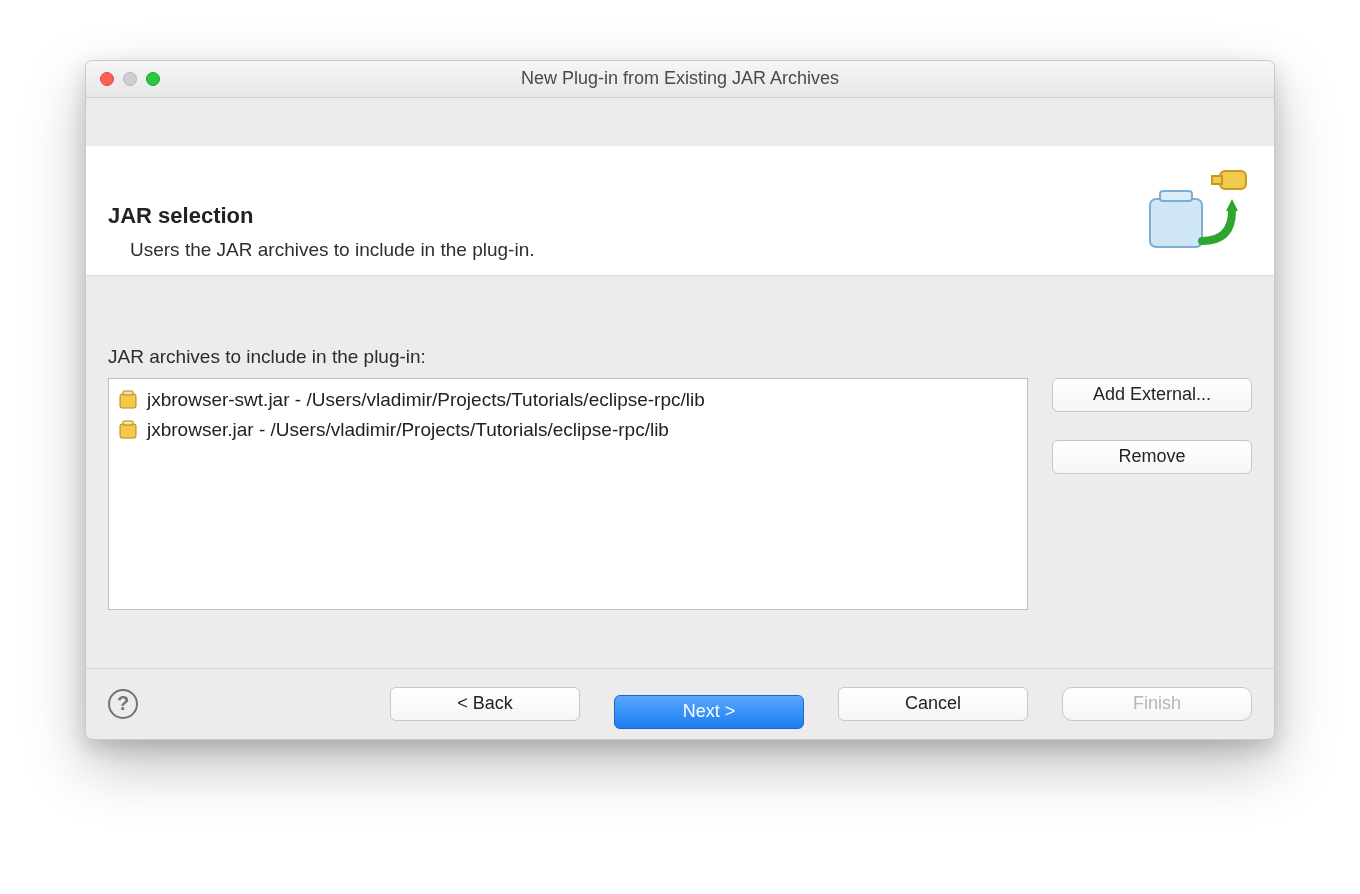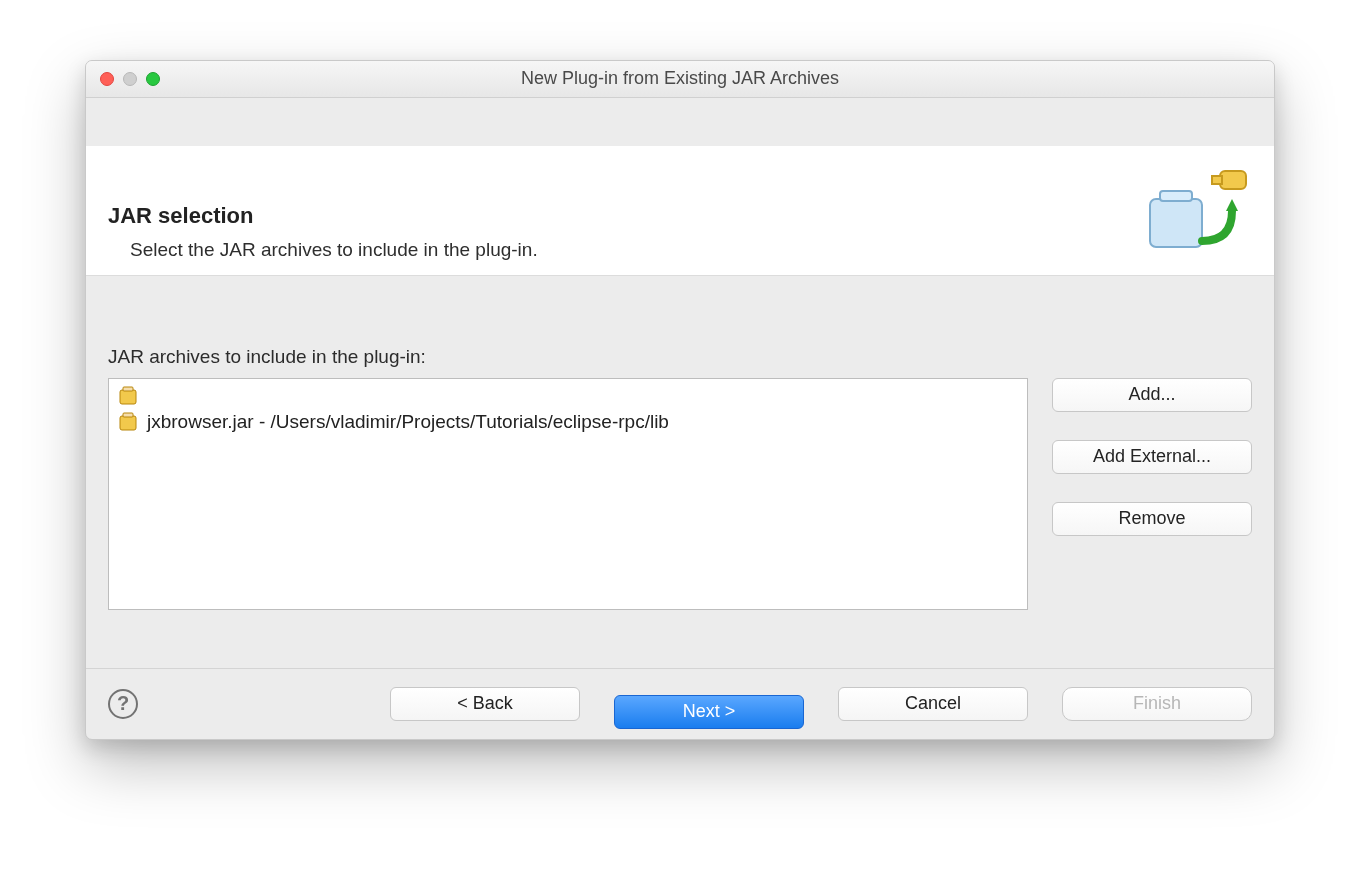--- a/index.html
+++ b/index.html
@@ -166,21 +166,21 @@
       <span class="tl-red"></span>
       <span class="tl-min"></span>
       <span class="tl-max"></span>
     </div>
     <div class="window-title">New Plug-in from Existing JAR Archives</div>
   </div>
 
   <div class="banner">
     <div class="banner-text">
       <div class="banner-title">JAR selection</div>
-      <div class="banner-desc">Select the JAR archives to include in the plug-in.</div>
+      <div class="banner-desc">Users the JAR archives to include in the plug-in.</div>
     </div>
     <div class="banner-icon">
       <svg viewBox="0 0 110 100" width="110" height="100">
         <rect x="8" y="38" width="52" height="48" rx="6" fill="#cfe6f7" stroke="#7eadd0" stroke-width="2"></rect>
         <rect x="18" y="30" width="32" height="10" rx="3" fill="#d9edfb" stroke="#7eadd0" stroke-width="2"></rect>
         <path d="M60 80 Q90 80 90 50" fill="none" stroke="#2fa52f" stroke-width="8" stroke-linecap="round"></path>
         <polygon points="84,50 96,50 90,38" fill="#2fa52f"></polygon>
         <rect x="78" y="10" width="26" height="18" rx="5" fill="#f2c94c" stroke="#c79a1e" stroke-width="2"></rect>
         <rect x="70" y="15" width="10" height="8" fill="#f2c94c" stroke="#c79a1e" stroke-width="2"></rect>
       </svg>
@@ -189,31 +189,31 @@
 
   <div class="content">
     <div class="list-label">JAR archives to include in the plug-in:</div>
     <div class="list-row">
       <div class="jar-list">
         <div class="jar-item">
           <svg class="jar-icon" viewBox="0 0 22 22">
             <rect x="3" y="5" width="16" height="14" rx="2" fill="#f2c94c" stroke="#b8860b"></rect>
             <rect x="6" y="2" width="10" height="4" rx="1" fill="#f6deac" stroke="#b8860b"></rect>
           </svg>
+          <span>jxbrowser-swt.jar - /Users/vladimir/Projects/Tutorials/eclipse-rpc/lib</span>
         </div>
         <div class="jar-item">
           <svg class="jar-icon" viewBox="0 0 22 22">
             <rect x="3" y="5" width="16" height="14" rx="2" fill="#f2c94c" stroke="#b8860b"></rect>
             <rect x="6" y="2" width="10" height="4" rx="1" fill="#f6deac" stroke="#b8860b"></rect>
           </svg>
           <span>jxbrowser.jar - /Users/vladimir/Projects/Tutorials/eclipse-rpc/lib</span>
         </div>
       </div>
       <div class="side-buttons">
-        <button class="btn">Add...</button>
         <button class="btn">Add External...</button>
         <button class="btn">Remove</button>
       </div>
     </div>
   </div>
 
   <div class="footer">
     <div class="help">?</div>
     <div class="footer-spacer"></div>
     <button class="footer-btn">&lt; Back</button>

